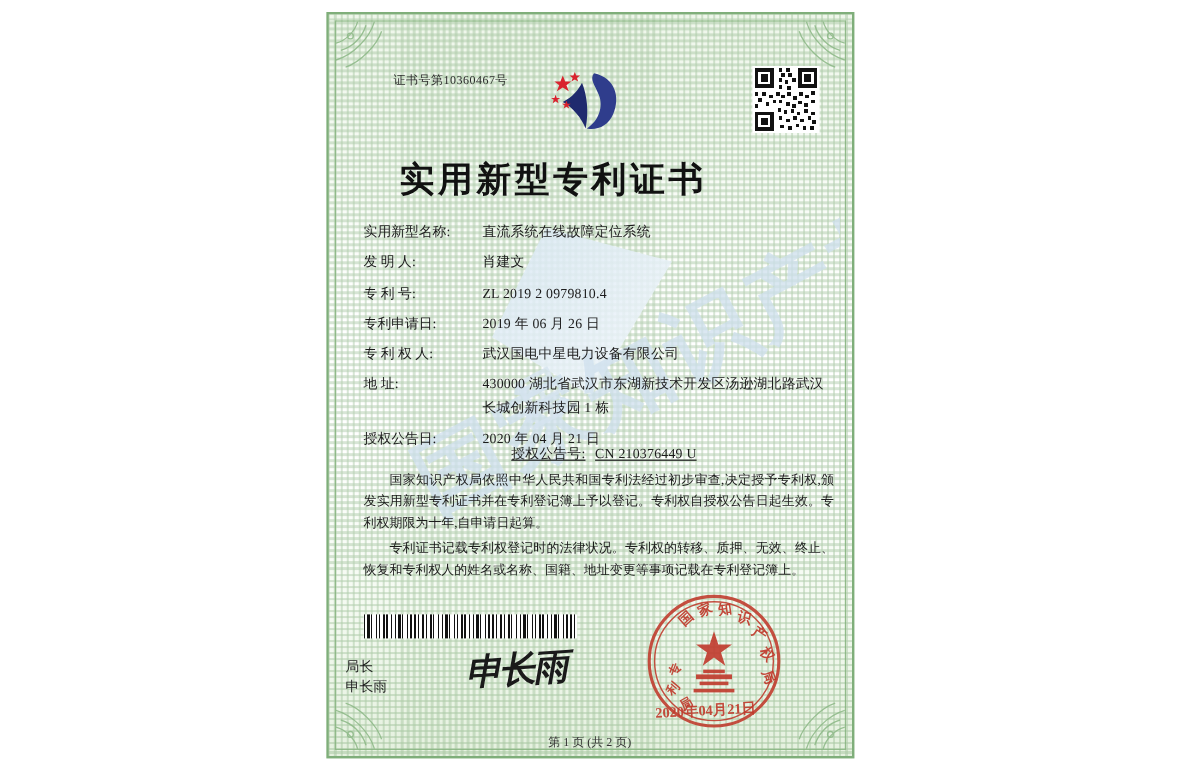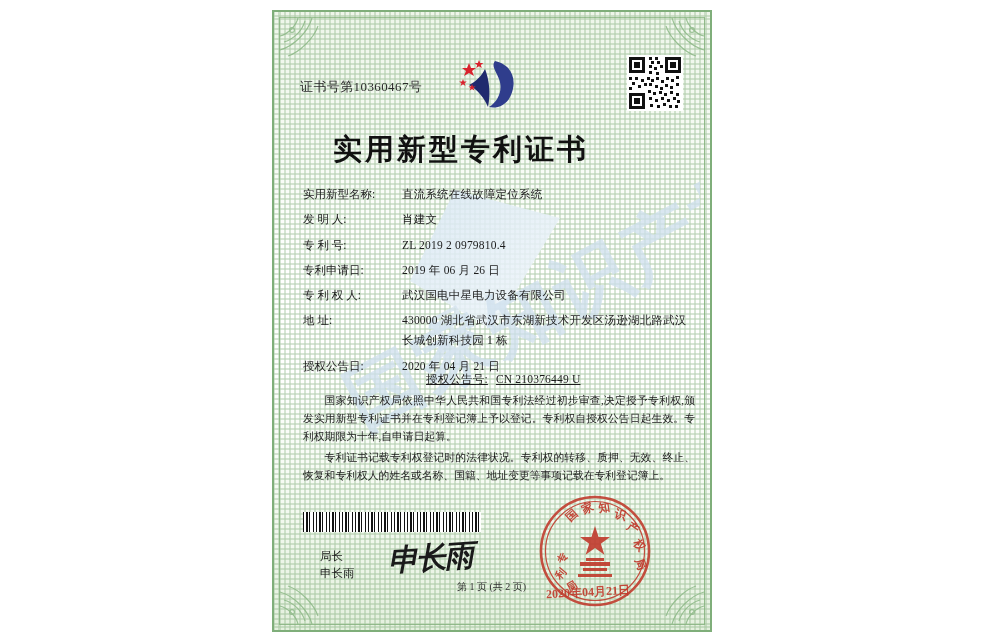--- a/index.html
+++ b/index.html
@@ -107,24 +107,25 @@
     top: 55px;
     width: 56px;
     height: 56px;
   }
   .qr svg { display:block; }
 
   
   .cert-no {
     position: absolute;
     left: 300px;
-    top: 78px;
-    font-size: 13px;
+    top: 60px;
+    font-size: 10px;
     color: #2b2b2b;
     letter-spacing: .4px;
+    padding-left: 28px;
   }
 
   .logo {
     position: absolute;
     left: 455px;
     top: 55px;
     width: 76px;
     height: 60px;
   }
   .logo svg { display:block; }
@@ -210,21 +211,21 @@
       repeating-linear-gradient(90deg,
         #111 0 1px, #fff 1px 3px,
         #111 3px 5px, #fff 5px 6px,
         #111 6px 7px, #fff 7px 10px,
         #111 10px 11px, #fff 11px 13px);
   }
 
   
   .sig-label {
     position: absolute;
-    left: 320px;
+    left: 288px;
     top: 548px;
     font-size: 11.5px;
     line-height: 1.5;
     color: #1c1c1c;
     border-radius: 12px;
   }
   .sig-hand {
     position: absolute;
     left: 388px;
     top: 538px;
@@ -256,21 +257,21 @@
     letter-spacing: 0;
     transform: rotate(-3deg);
     font-weight: bold;
     opacity: .9;
   }
 
   
   .page-foot {
     position: absolute;
     left: 0;
-    top: 580px;
+    top: 612px;
     width: 983px;
     text-align: center;
     font-size: 10px;
     color: #333;
   }
 </style>
 </head>
 <body>
 
 <div id="certificate">

